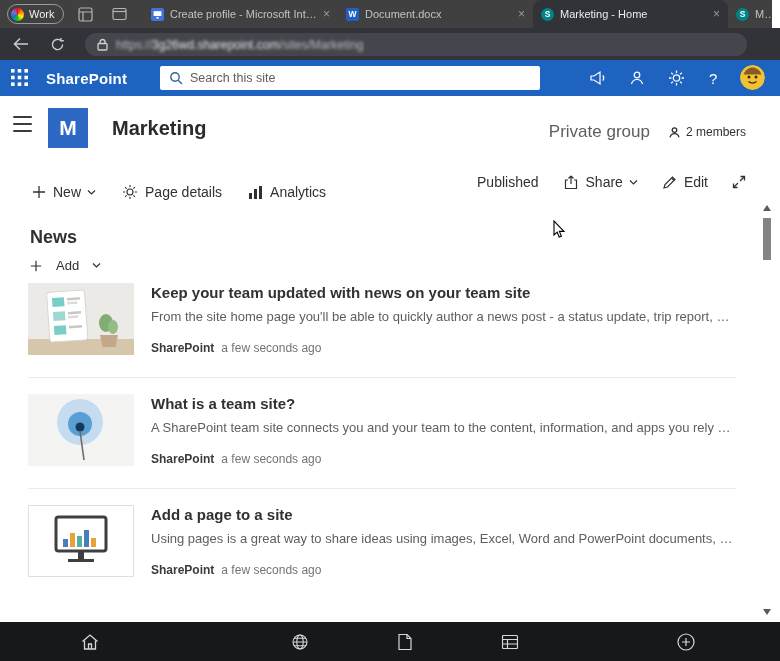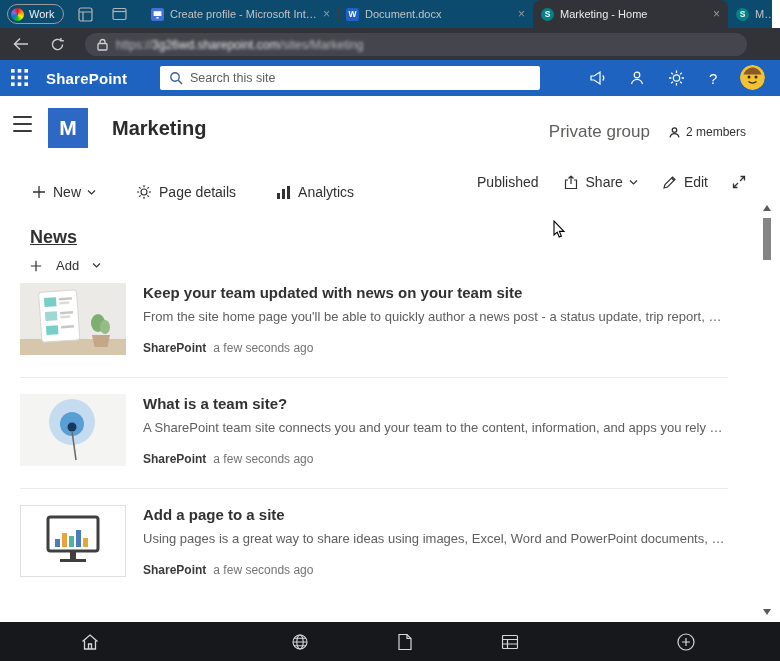--- a/index.html
+++ b/index.html
@@ -1,21 +1,21 @@
 <!DOCTYPE html>
 <html><head>
 <meta charset="utf-8">
 <style>
   * { margin:0; padding:0; box-sizing:border-box; }
   html,body { width:780px; height:661px; overflow:hidden; }
   body { font-family:"Liberation Sans","DejaVu Sans",sans-serif; background:#fff; position:relative; }
   svg { display:block; }
 
   
-  .tabstrip { position:absolute; top:0; left:0; right:8px; height:28px; background:#0c4a6e; }
+  .tabstrip { position:absolute; top:0; left:0; right:8px; height:28px; background:#404040; }
   .profile-pill { position:absolute; left:7px; top:4px; height:20px; border:1px solid #9a9a9a; border-radius:10px;
                   display:flex; align-items:center; gap:5px; padding:0 9px 0 3px; cursor:default; }
   .profile-dot { width:13px; height:13px; border-radius:50%;
                  background:conic-gradient(#e81123,#ff8c00,#fff100,#16c60c,#0078d7,#886ce4,#e81123); }
   .profile-pill span.lbl { color:#f0f0f0; font-size:11px; }
   .chrome-ic { position:absolute; top:7px; color:#b4b4b6; }
   .tabs { position:absolute; left:143px; top:0; right:0; height:28px; display:flex; overflow:hidden; }
   .tab { width:195px; flex:none; display:flex; align-items:center; gap:6px; padding:0 8px; color:#c2c2c4;
          font-size:11px; border-radius:8px 8px 0 0; position:relative; }
   .tab.inactive + .tab.inactive::before { content:""; position:absolute; left:0; top:7px; height:14px; width:1px; background:#3d3e43; }
@@ -58,30 +58,30 @@
                font-size:21px; font-weight:bold; display:flex; align-items:center; justify-content:center; }
   .site-title { position:absolute; left:112px; top:117px; font-size:20px; font-weight:bold; color:#2b2b2b; }
   .header-meta { position:absolute; right:34px; top:122px; display:flex; align-items:center; gap:18px; }
   .privacy { font-size:17px; color:#605e5c; }
   .members { display:flex; align-items:center; gap:5px; font-size:12px; color:#323130; }
   .members svg { color:#323130; }
 
   
   .cmdbar { position:absolute; top:162px; left:0; right:0; height:40px; display:flex; align-items:center;
             padding:0 34px 0 32px; background:#fff; }
-  .cmd-left { display:flex; align-items:center; gap:40px;margin-top:20px; }
+  .cmd-left { display:flex; align-items:center; gap:26px;margin-top:20px; }
   .cmd-right { margin-left:auto; display:flex; align-items:center; gap:24px; }
   .cmd { display:flex; align-items:center; gap:7px; font-size:14px; color:#323130; cursor:default; }
   .cmd svg { color:#323130; }
   .chev { color:#323130; margin-left:-1px; }
 
   
-  .news-head { position:absolute; left:30px; top:227px; font-size:18px; font-weight:bold; color:#323130;text-decoration:underline; }
+  .news-head { position:absolute; left:30px; top:227px; font-size:18px; font-weight:bold; color:#323130; }
   .add-btn { position:absolute; left:30px; top:258px; display:flex; align-items:center; gap:14px; font-size:13px; color:#323130; }
-  .news-list { position:absolute; left:20px; top:283px; width:708px; }
+  .news-list { position:absolute; left:28px; top:283px; width:708px; }
   .news-item { display:flex; gap:17px; padding:16px 0 22px; border-bottom:1px solid #ebebe9; }
   .news-item:first-child { padding-top:0; }
   .news-item:last-child { border-bottom:none; }
   .thumb { width:106px; height:72px; flex:none; }
   .news-text { display:flex; flex-direction:column; height:72px; overflow:hidden; min-width:0; flex:1; }
   .news-title { font-size:15px; font-weight:bold; color:#323130; margin-top:1px; white-space:nowrap; overflow:hidden; }
   .news-desc { font-size:13px; color:#605e5c; margin-top:8px; white-space:nowrap; overflow:hidden; text-overflow:ellipsis; }
   .news-meta { margin-top:auto; font-size:12px; display:flex; gap:7px; align-items:baseline; }
   .news-source { font-weight:bold; color:#3b3b3b; }
   .news-time { color:#767472; }

